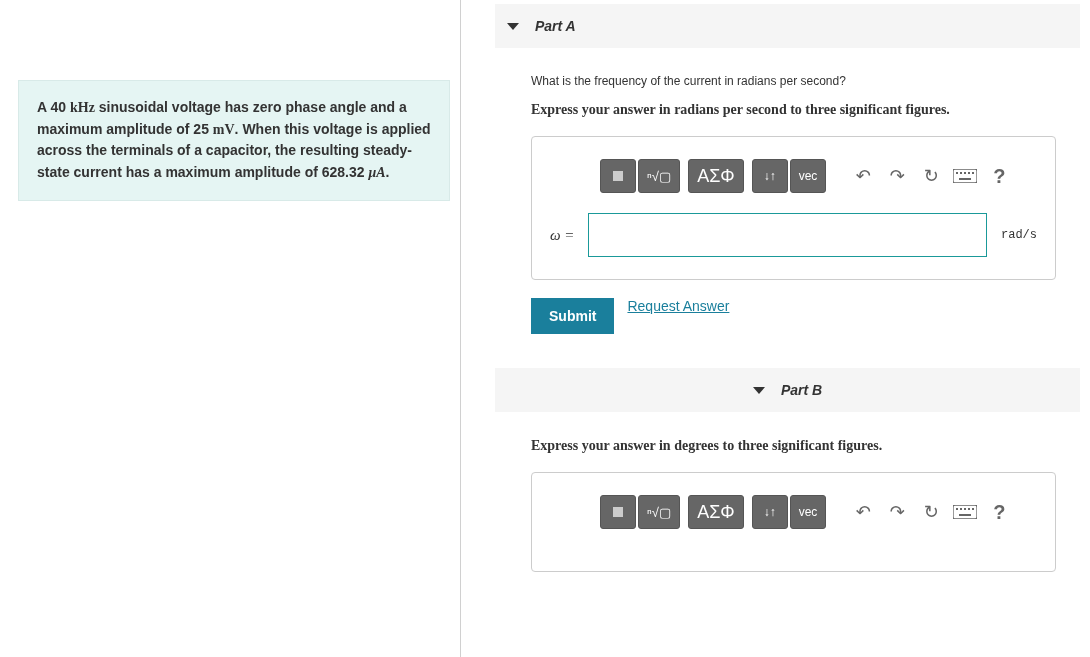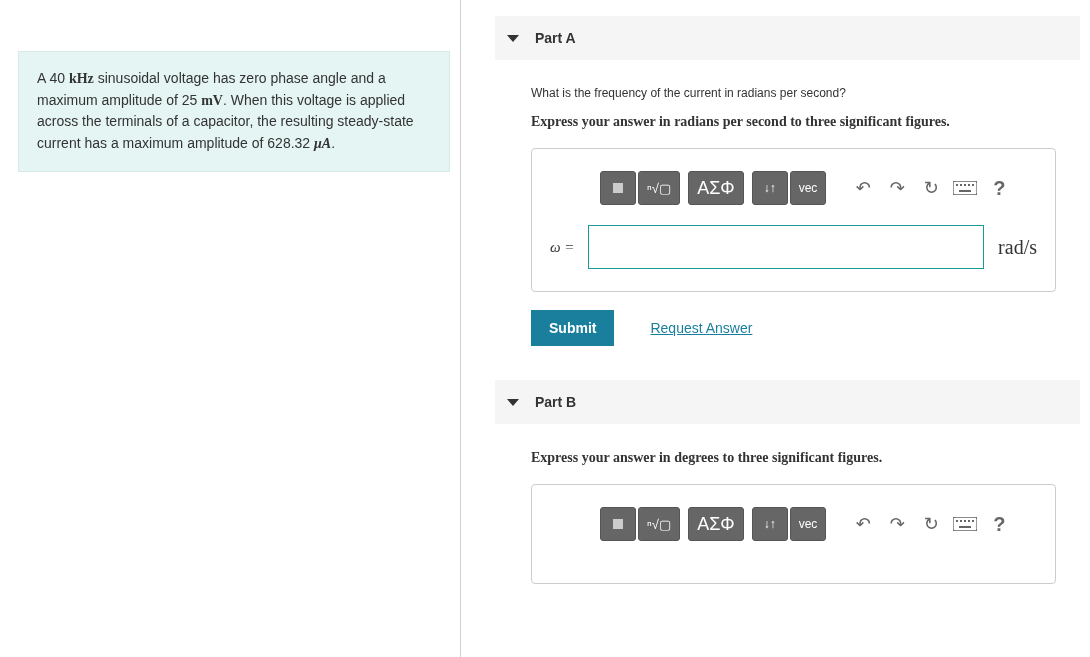--- a/index.html
+++ b/index.html
@@ -10,21 +10,22 @@
       background: #fff;
       width: 1090px;
       height: 657px;
     }
     .container {
       display: flex;
       height: 100%;
     }
     .left-panel {
       width: 460px;
-      padding: 51px 10px 10px 18px;
+      padding: 80px 10px 10px 18px;
+      font-weight: bold;
     }
     .problem-box {
       background: #e5f5f3;
       padding: 16px 18px;
       border: 1px solid #d8eae8;
       line-height: 1.55;
       font-size: 14px;
       color: #333;
     }
     .divider {
@@ -35,24 +36,26 @@
     .right-panel {
       flex: 1;
       padding: 0 10px 10px 0;
     }
     .part-header {
       background: #f5f5f5;
       padding: 14px 12px;
       display: flex;
       align-items: center;
       gap: 16px;
-      margin: 16px 0 26px 34px;
+      margin: 4px 0 26px 34px;
+      font-style: italic;
     }
     .part-header-b {
       margin-top: 34px;
+      justify-content: center;
     }
     .chevron-down {
       width: 0;
       height: 0;
       border-left: 6px solid transparent;
       border-right: 6px solid transparent;
       border-top: 7px solid #333;
     }
     .part-title {
       font-weight: bold;
@@ -134,28 +137,27 @@
     }
     .answer-input {
       flex: 1;
       height: 44px;
       border: 1px solid #1a9999;
       padding: 6px 10px;
       font-size: 14px;
       outline: none;
     }
     .unit-label {
-      font-family: Liberation Serif, serif;
-      font-size: 20px;
+      font-family: Liberation Mono, monospace;
+      font-size: 12px;
       white-space: nowrap;
     }
     .button-row {
       display: flex;
-      align-items: center;
-      gap: 36px;
+      gap: 13px;
     }
     .submit-btn {
       background: #1a7f9c;
       color: #fff;
       border: none;
       padding: 10px 18px;
       font-size: 14px;
       font-weight: bold;
       cursor: pointer;
     }

